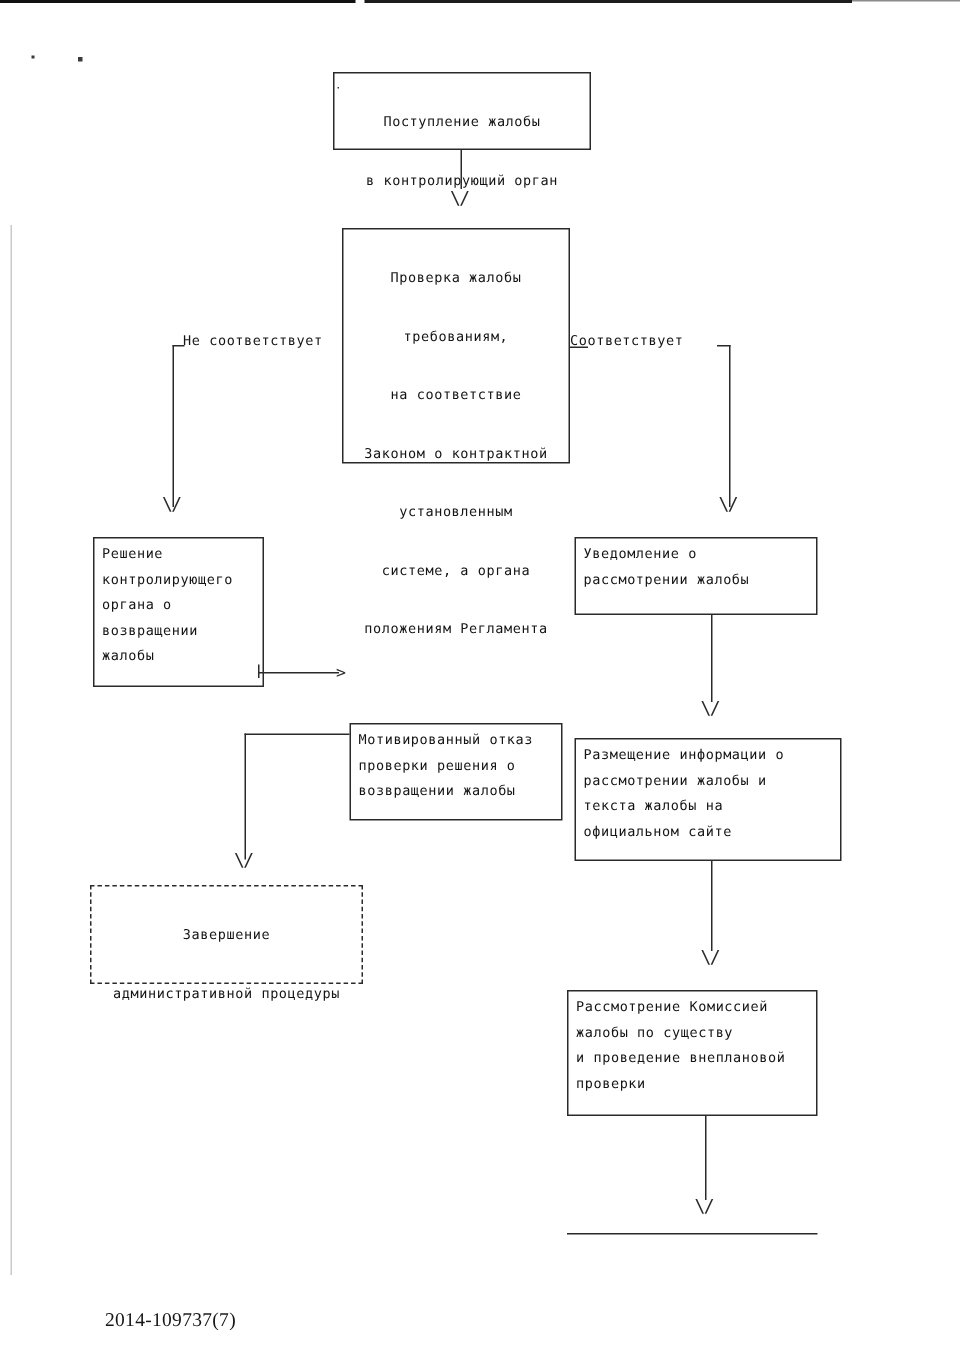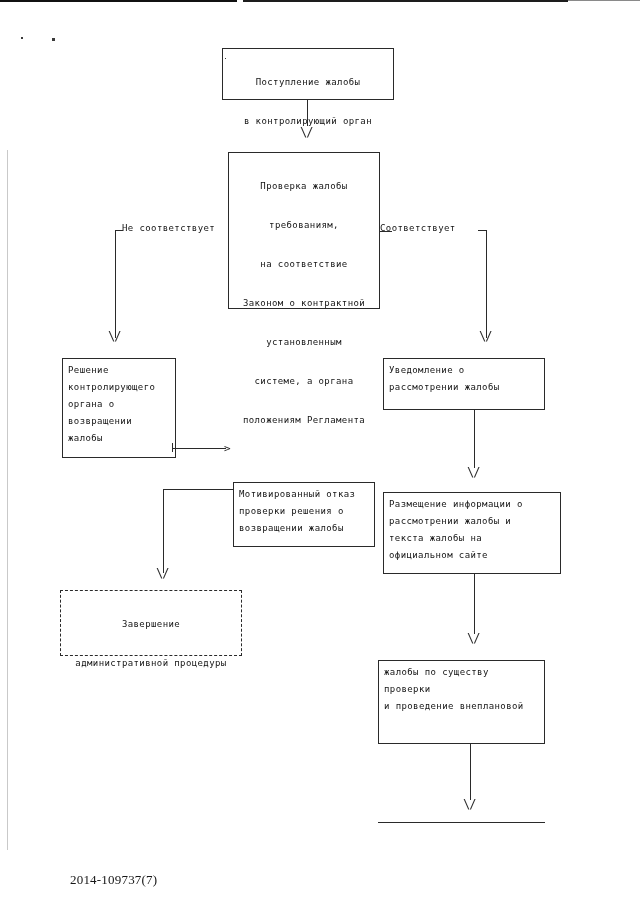--- a/index.html
+++ b/index.html
@@ -195,23 +195,24 @@
     <span class="ln">Размещение информации о</span>
     <span class="ln">рассмотрении жалобы и</span>
     <span class="ln">текста жалобы на</span>
     <span class="ln">официальном сайте</span>
   </div>
 
   <div class="vline" style="left:474px; top:574px; height:60px;"></div>
   <div class="arrow-down" style="left:467px; top:632px;">\/</div>
 
   <div class="node left" style="left:378px; top:660px; width:167px; height:84px;">
+    <span class="ln">Рассмотрение Комиссией</span>
     <span class="ln">жалобы по существу</span>
+    <span class="ln">и проведение внеплановой</span>
     <span class="ln">проверки</span>
-    <span class="ln">и проведение внеплановой</span>
   </div>
 
   <div class="vline" style="left:470px; top:744px; height:56px;"></div>
   <div class="arrow-down" style="left:463px; top:798px;">\/</div>
   <div class="hline" style="left:378px; top:822px; width:167px;"></div>
 
   <div class="footer" style="left:70px; top:872px;">2014-109737(7)</div>
 
 </div>
 

